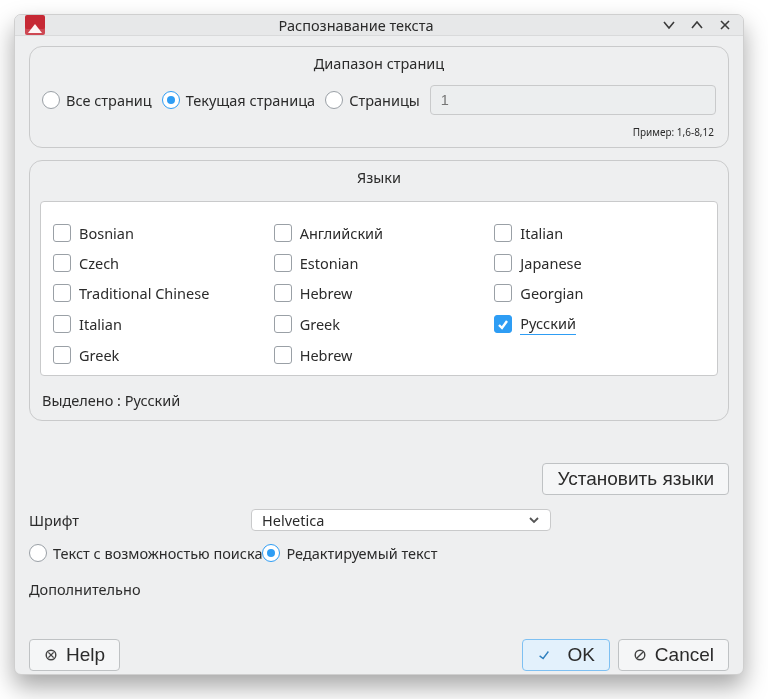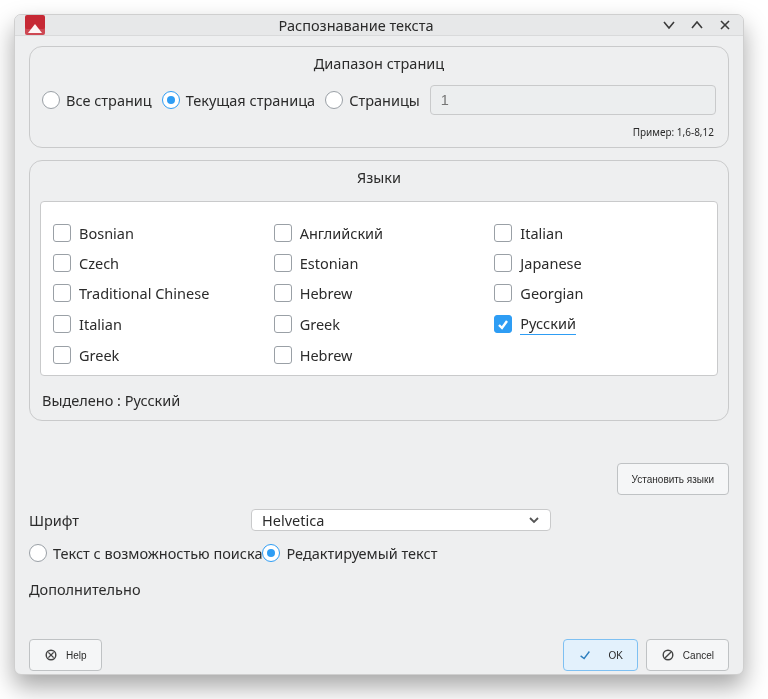--- a/index.html
+++ b/index.html
@@ -134,21 +134,21 @@
 
   .install-row {
     display:flex; justify-content:flex-end;
     padding:10px 0 4px;
   }
   .btn {
     height:32px; padding:0 14px;
     border:1px solid #bfc2c4; border-radius:4px;
     background:#f5f6f7; cursor:pointer;
     display:inline-flex; align-items:center; gap:8px;
-    font-size:10px; color:#2b2b2b;margin-top:20px;
+    font-size:19px; color:#2b2b2b;margin-top:20px;
   }
   .btn.primary {
     background:#e3f1fc; border-color:#7ec0f2;
   }
   .btn svg { width:14px; height:14px; stroke:#444; stroke-width:1.6; fill:none;}
   .btn.primary svg { stroke:#2e7fbe; }
 
   
   .font-row {
     display:flex; align-items:center; gap:12px;

